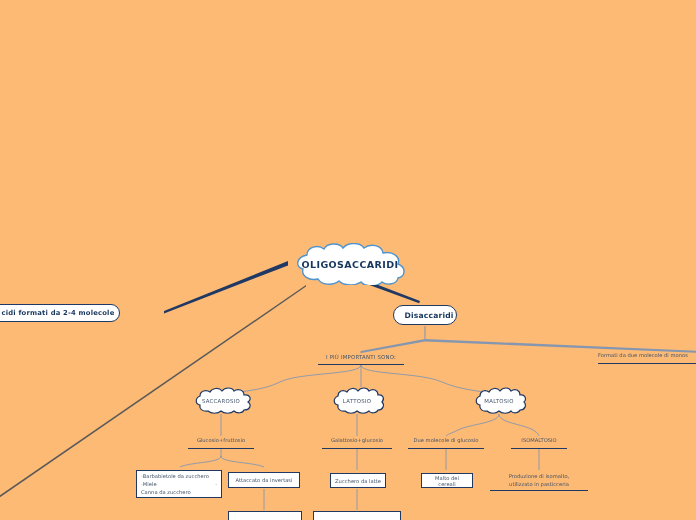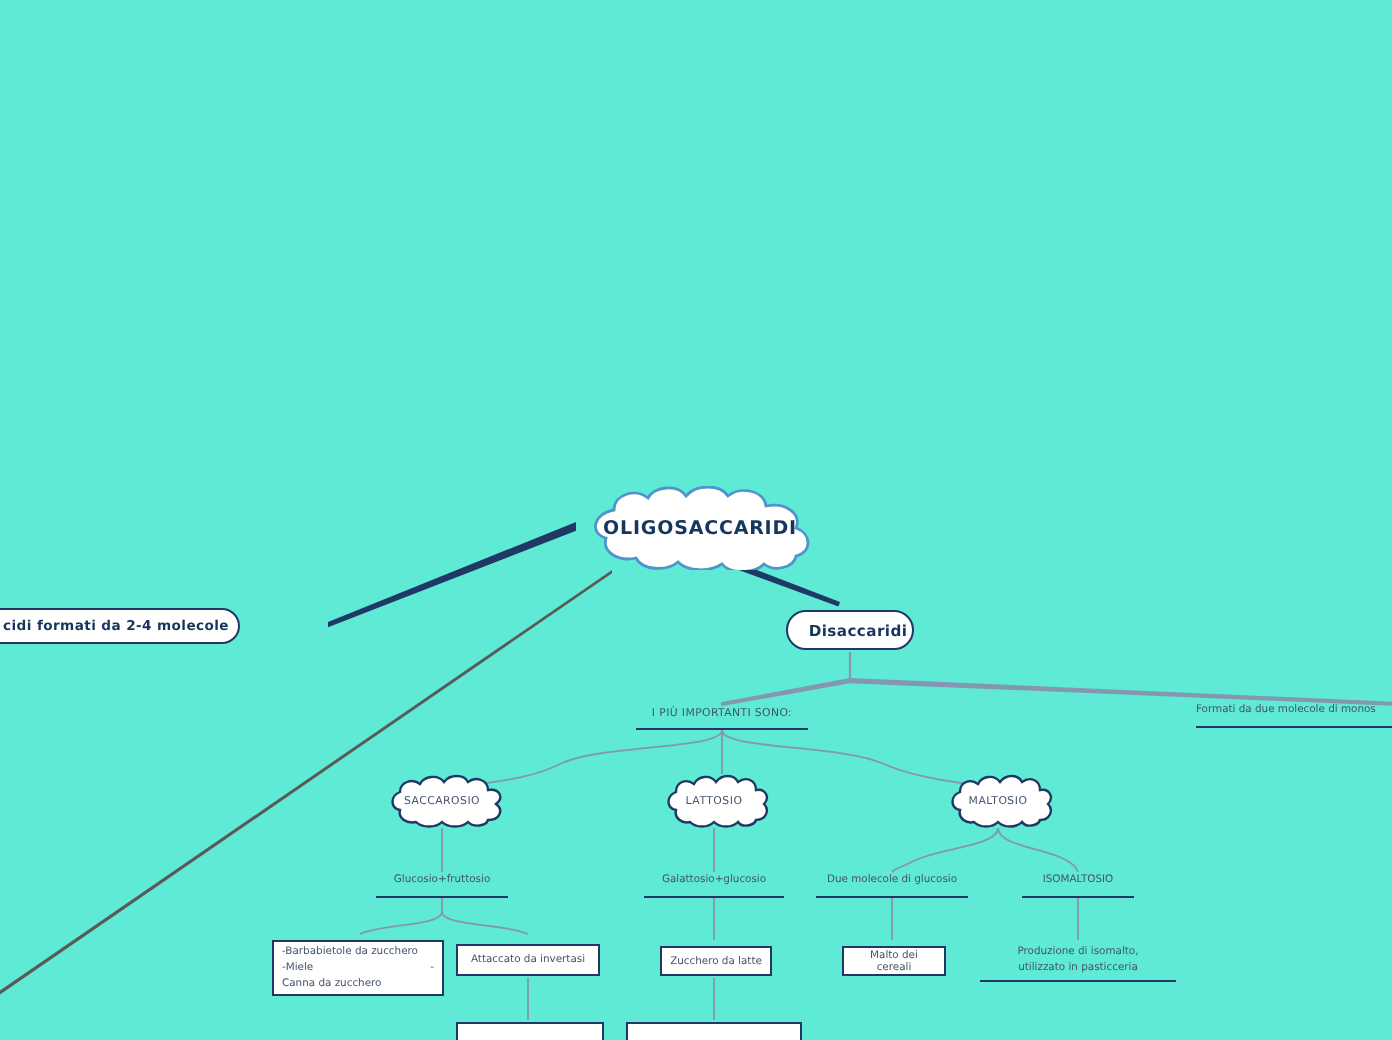--- a/index.html
+++ b/index.html
@@ -4,21 +4,21 @@
 <style>
   html, body {
     margin: 0;
     padding: 0;
     background: #ffffff;
   }
   #canvas {
     position: relative;
     width: 696px;
     height: 520px;
-    background: #5eead4;
+    background: #fdba74;
     overflow: hidden;
     font-family: "DejaVu Sans", sans-serif;
   }
   #links {
     position: absolute;
     left: 0; top: 0;
     width: 696px; height: 520px;
   }
   .node {
     position: absolute;

